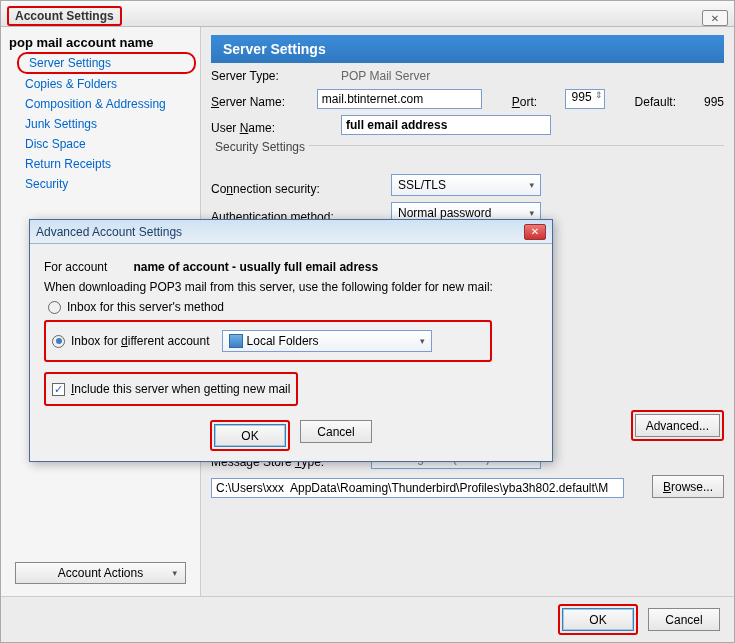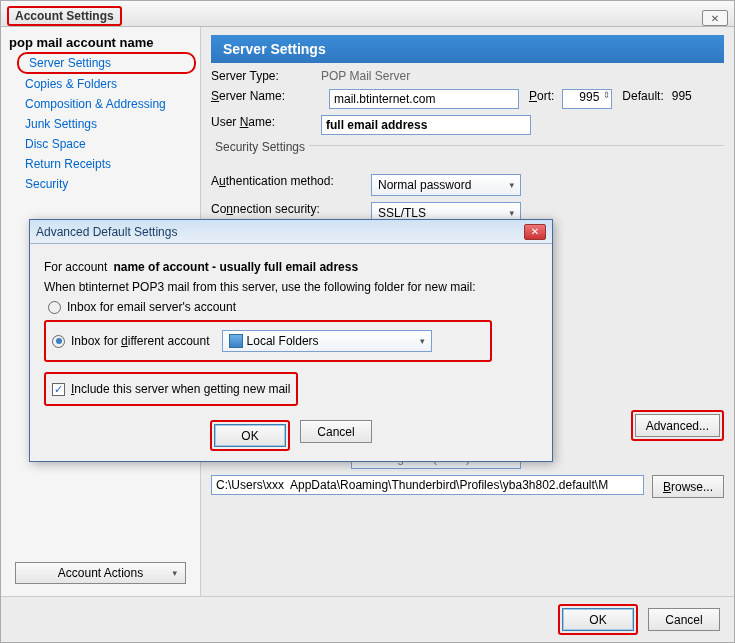--- a/index.html
+++ b/index.html
@@ -100,21 +100,21 @@
     position: relative;
     overflow: hidden;
   }
   .panel-header {
     background: linear-gradient(#3b8cd8,#2f78c0);
     color: #fff;
     font-weight: bold;
     font-size: 14px;
     padding: 6px 12px;
   }
-  .row { display: flex; align-items: flex-start; margin: 6px 0; }
+  .row { display: flex; align-items: flex-end; margin: 6px 0; gap: 20px; }
   .lbl { width: 110px; }
   .lbl.sm { width: auto; margin-right:8px;}
   .txt-input {
     border: 1px solid #7a9ecf;
     height: 20px;
     padding: 2px 4px;
     background: #fff;
     font-size: 12px;
   }
   .spin {
@@ -278,29 +278,29 @@
       </div>
 
       <div class="row">
         <span class="lbl">User <span class="underline">N</span>ame:</span>
         <input class="txt-input" style="width: 210px; font-weight: bold;" value="full email address">
       </div>
 
       <fieldset class="sec">
         <span class="sec-legend">Security Settings</span>
         <div class="row">
+          <span style="width:160px">Co<span class="underline">n</span>nection security:</span>
+          <span class="combo">
+              <span>SSL/TLS</span>
+            </span>
+        </div>
+        <div class="row">
           <span style="width:160px">A<span class="underline">u</span>thentication method:</span>
           <span class="combo">
               <span>Normal password</span>
-            </span>
-        </div>
-        <div class="row">
-          <span style="width:160px">Co<span class="underline">n</span>nection security:</span>
-          <span class="combo">
-              <span>SSL/TLS</span>
             </span>
         </div>
       </fieldset>
 
       <div class="storage">
         <div class="sec-legend" style="top:0">Message Storage</div>
 
         <div class="row" style="justify-content:space-between">
           <span style="display:flex;align-items:center">
             <span class="chk-box"></span>
@@ -337,33 +337,33 @@
           <span>OK</span>
         </span>
     </span>
     <span class="btn">
         <span>Cancel</span>
       </span>
   </div>
 
   <div class="dlg">
     <div class="dlg-title">
-      <span>Advanced Default Settings</span>
+      <span>Advanced Account Settings</span>
       <span class="dlg-x">✕</span>
     </div>
     <div class="dlg-body">
       <div class="row">
         <span>For account</span>
         <span style="font-weight:bold;margin-left:6px">name of account  - usually full email adress</span>
       </div>
-      <div>When btinternet POP3 mail from this server, use the following folder for new mail:</div>
+      <div>When downloading POP3 mail from this server, use the following folder for new mail:</div>
 
       <div class="radio-row">
         <span class="radio"></span>
-        <span>Inbox for email server's account</span>
+        <span>Inbox for this server's method</span>
       </div>
 
       <span class="hilite" style="display:inline-block">
         <div class="radio-row" style="width:440px">
           <span class="radio sel"></span>
           <span style="white-space:nowrap">Inbox for <span class="underline">d</span>ifferent account</span>
           <span class="combo" style="margin-left:12px;min-width:210px">
             <span class="local-folder-icon"></span>
             <span>Local Folders</span>
           </span>

